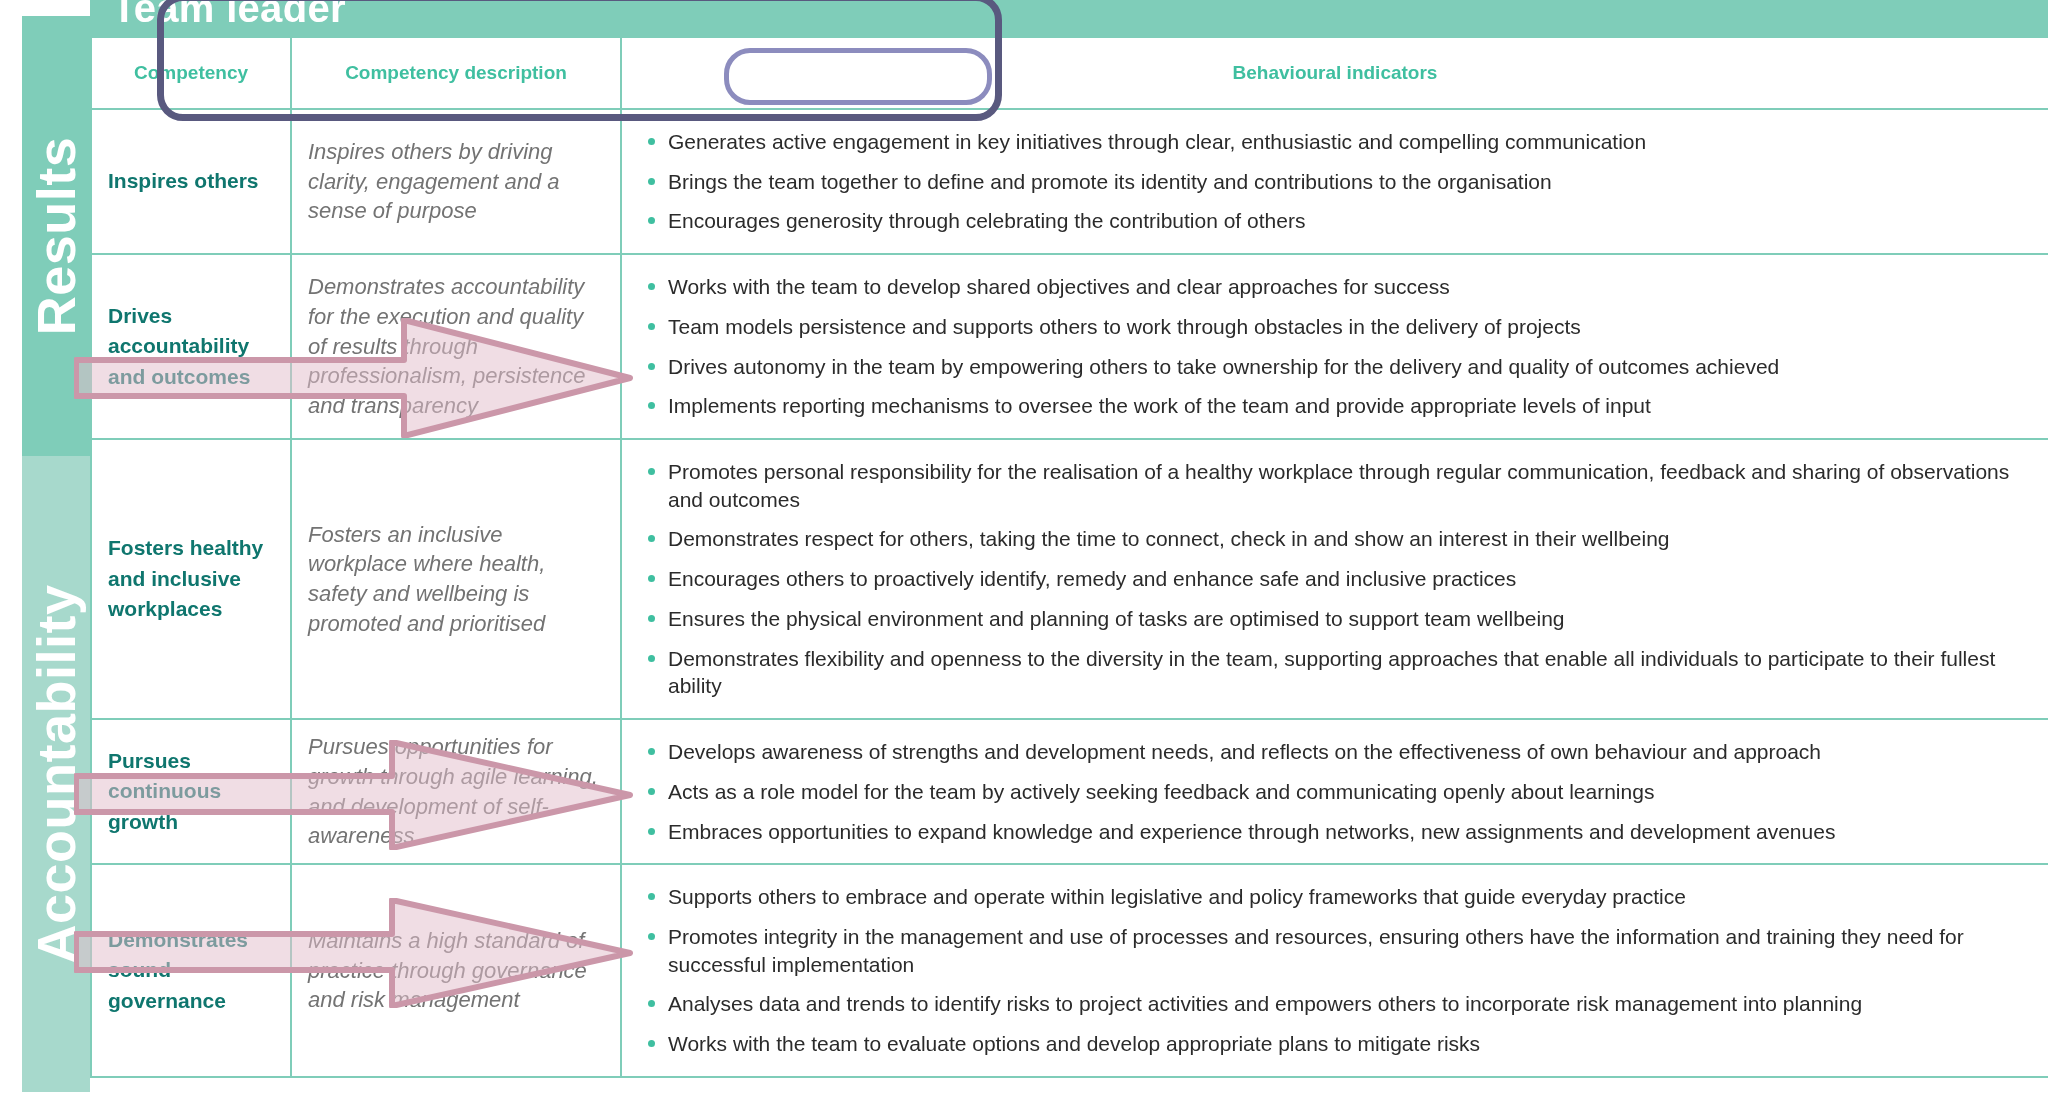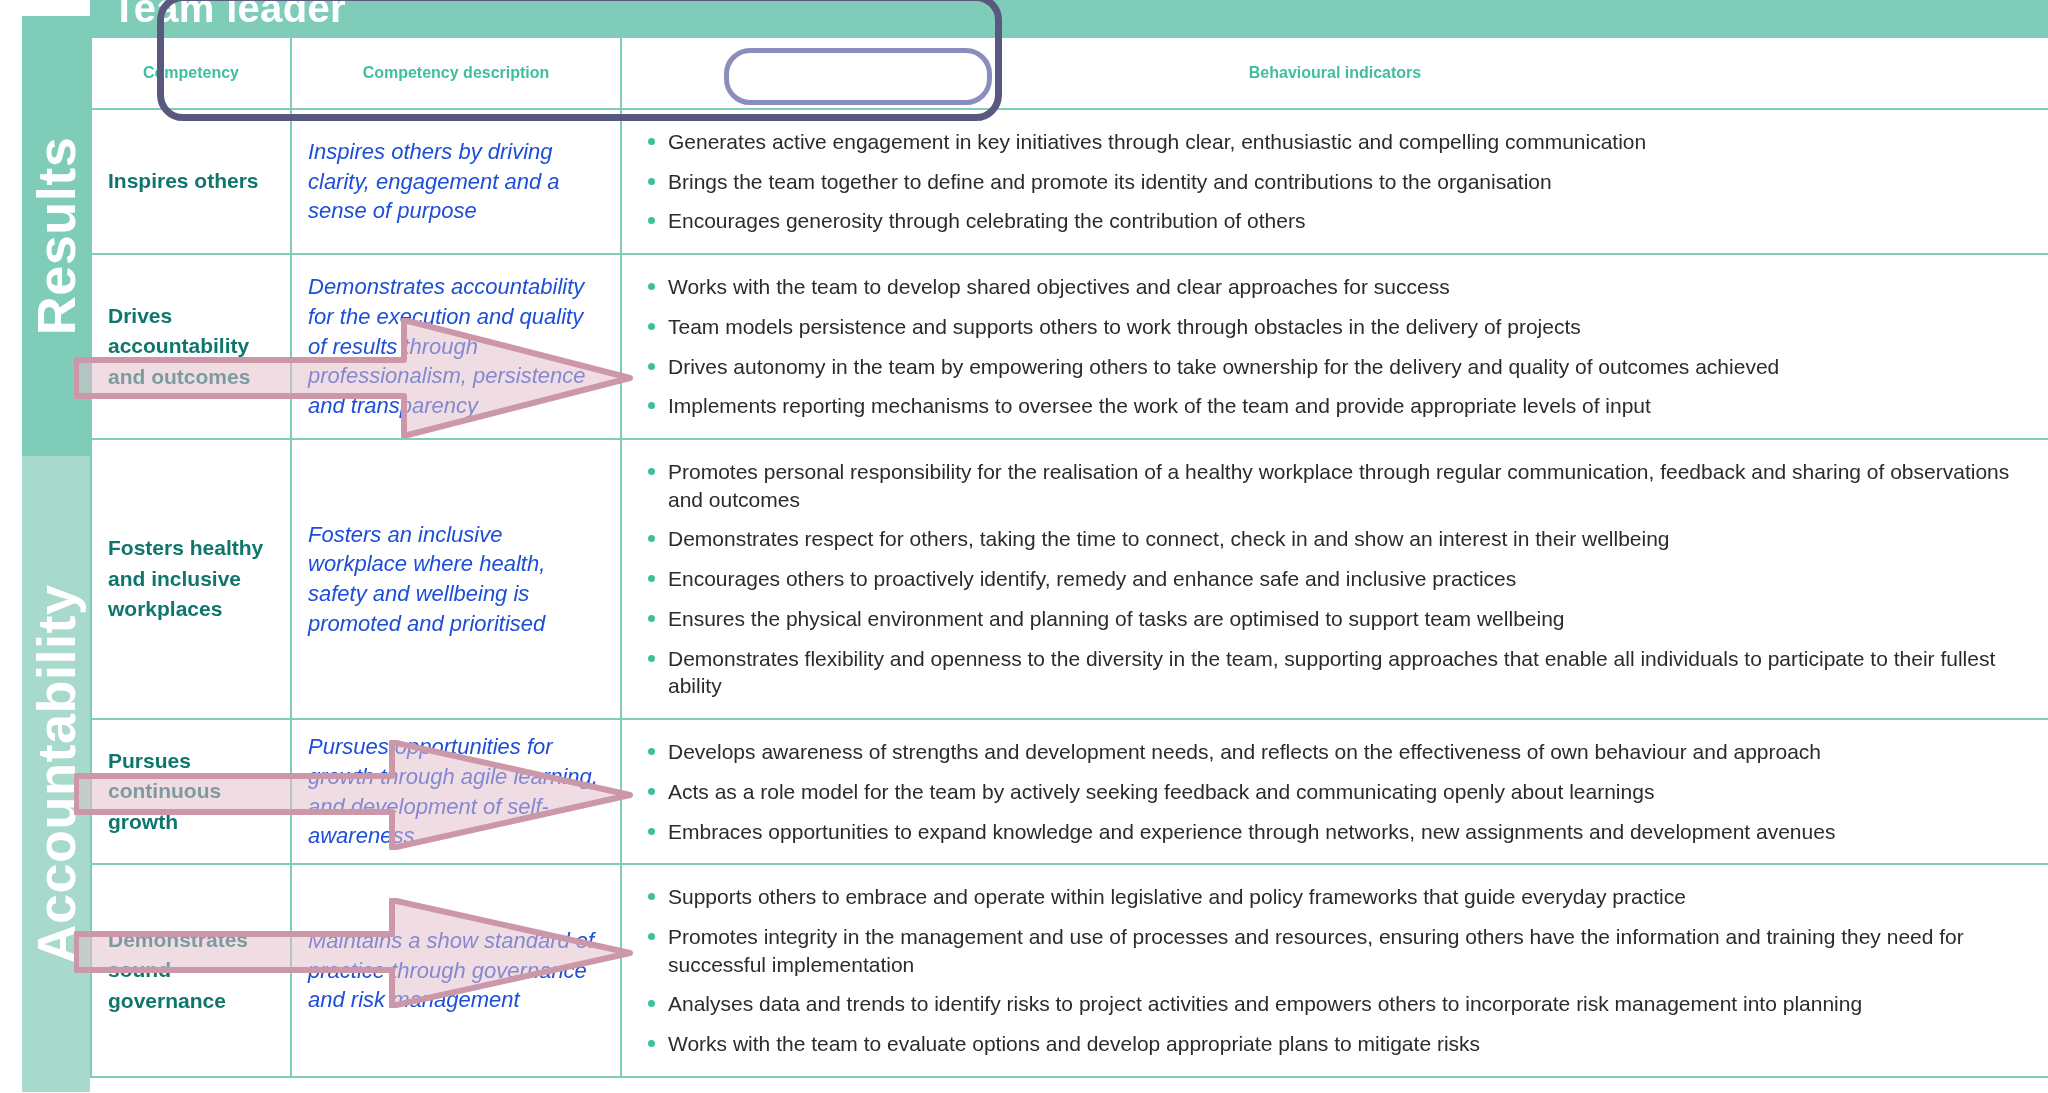--- a/index.html
+++ b/index.html
@@ -78,35 +78,35 @@
 
   col.c1 { width: 200px; }
   col.c2 { width: 330px; }
   col.c3 { width: 1428px; }
 
   
   .hdr { height: 72px; padding: 6px 16px; }
   .hdr-text {
     color: #3FBFA0;
     font-weight: bold;
-    font-size: 16px;
+    font-size: 19px;
     white-space: nowrap;
   }
 
   
   .comp-name {
     font-weight: bold;
     font-size: 21px;
     color: #0f766e;
     line-height: 1.45;
   }
   .comp-desc {
     font-style: italic;
     font-size: 22px;
-    color: #1d4ed8;
+    color: #737373;
     line-height: 1.35;
   }
   ul.indicators {
     list-style: none;
     margin: 8px;
     padding: 0;
   }
   ul.indicators li {
     position: relative;
     padding-left: 22px;
@@ -258,21 +258,21 @@
               <li>Embraces opportunities to expand knowledge and experience through networks, new assignments and development avenues</li>
             </ul>
           </td>
         </tr>
 
         <tr>
           <td>
             <div class="comp-name">Demonstrates sound governance</div>
           </td>
           <td>
-            <div class="comp-desc">Maintains a show standard of practice through governance and risk management</div>
+            <div class="comp-desc">Maintains a high standard of practice through governance and risk management</div>
           </td>
           <td>
             <ul class="indicators">
               <li>Supports others to embrace and operate within legislative and policy frameworks that guide everyday practice</li>
               <li>Promotes integrity in the management and use of processes and resources, ensuring others have the information and training they need for successful implementation</li>
               <li>Analyses data and trends to identify risks to project activities and empowers others to incorporate risk management into planning</li>
               <li>Works with the team to evaluate options and develop appropriate plans to mitigate risks</li>
             </ul>
           </td>
         </tr>

